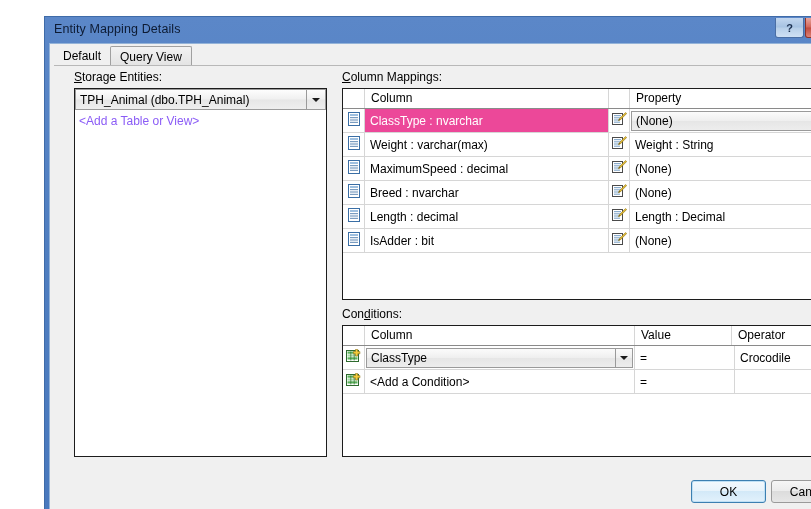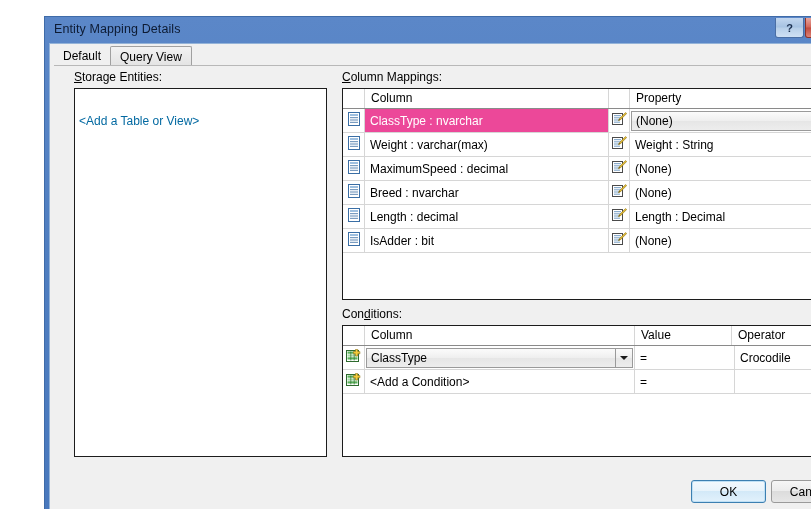--- a/index.html
+++ b/index.html
@@ -189,21 +189,21 @@
     width: 0; height: 0;
     border-left: 4px solid transparent;
     border-right: 4px solid transparent;
     border-top: 4px solid #1a1a1a;
   }
   .add-row {
     position: absolute;
     left: 4px;
     top: 25px;
     font-size: 12px;
-    color: #0369a1;
+    color: #8b5cf6;
     white-space: nowrap;
   }
 
   
   .grid {
     position: absolute;
     box-sizing: border-box;
     background: #ffffff;
     border: 1px solid #1c1c1c;
     overflow: hidden;
@@ -353,20 +353,26 @@
     </div>
     <div class="tab-underline"></div>
 
     <div class="page">
 
       <div class="section-label" style="left:20px; top:4px;">
         <u>S</u><span>torage Entities:</span>
       </div>
 
       <div class="storage-box">
+        <div class="combo">
+          <div class="combo-text">TPH_Animal (dbo.TPH_Animal)</div>
+          <div class="combo-arrow">
+              <div class="caret"></div>
+            </div>
+        </div>
         <div class="add-row">&lt;Add a Table or View&gt;</div>
       </div>
 
       <div class="section-label" style="left:288px; top:4px;">
         <u>C</u><span>olumn Mappings:</span>
       </div>
 
       <div class="grid" id="cm-grid" style="left:288px; top:22px; width:491px; height:212px;">
         <div class="grid-head">
           <div class="gh" style="width:22px; padding-left:0;"></div>

